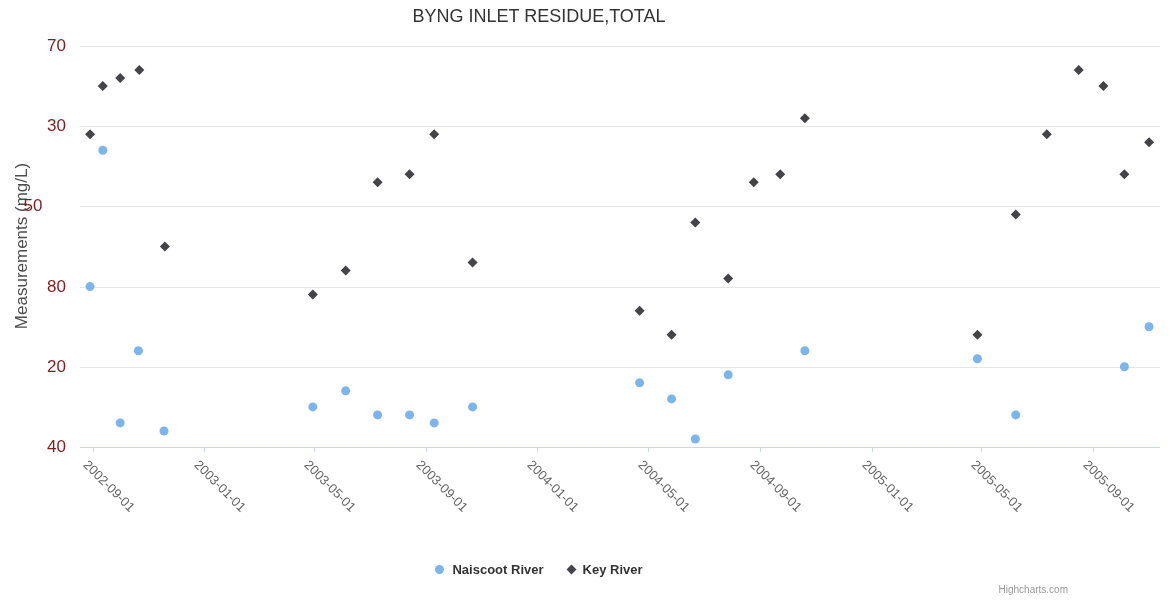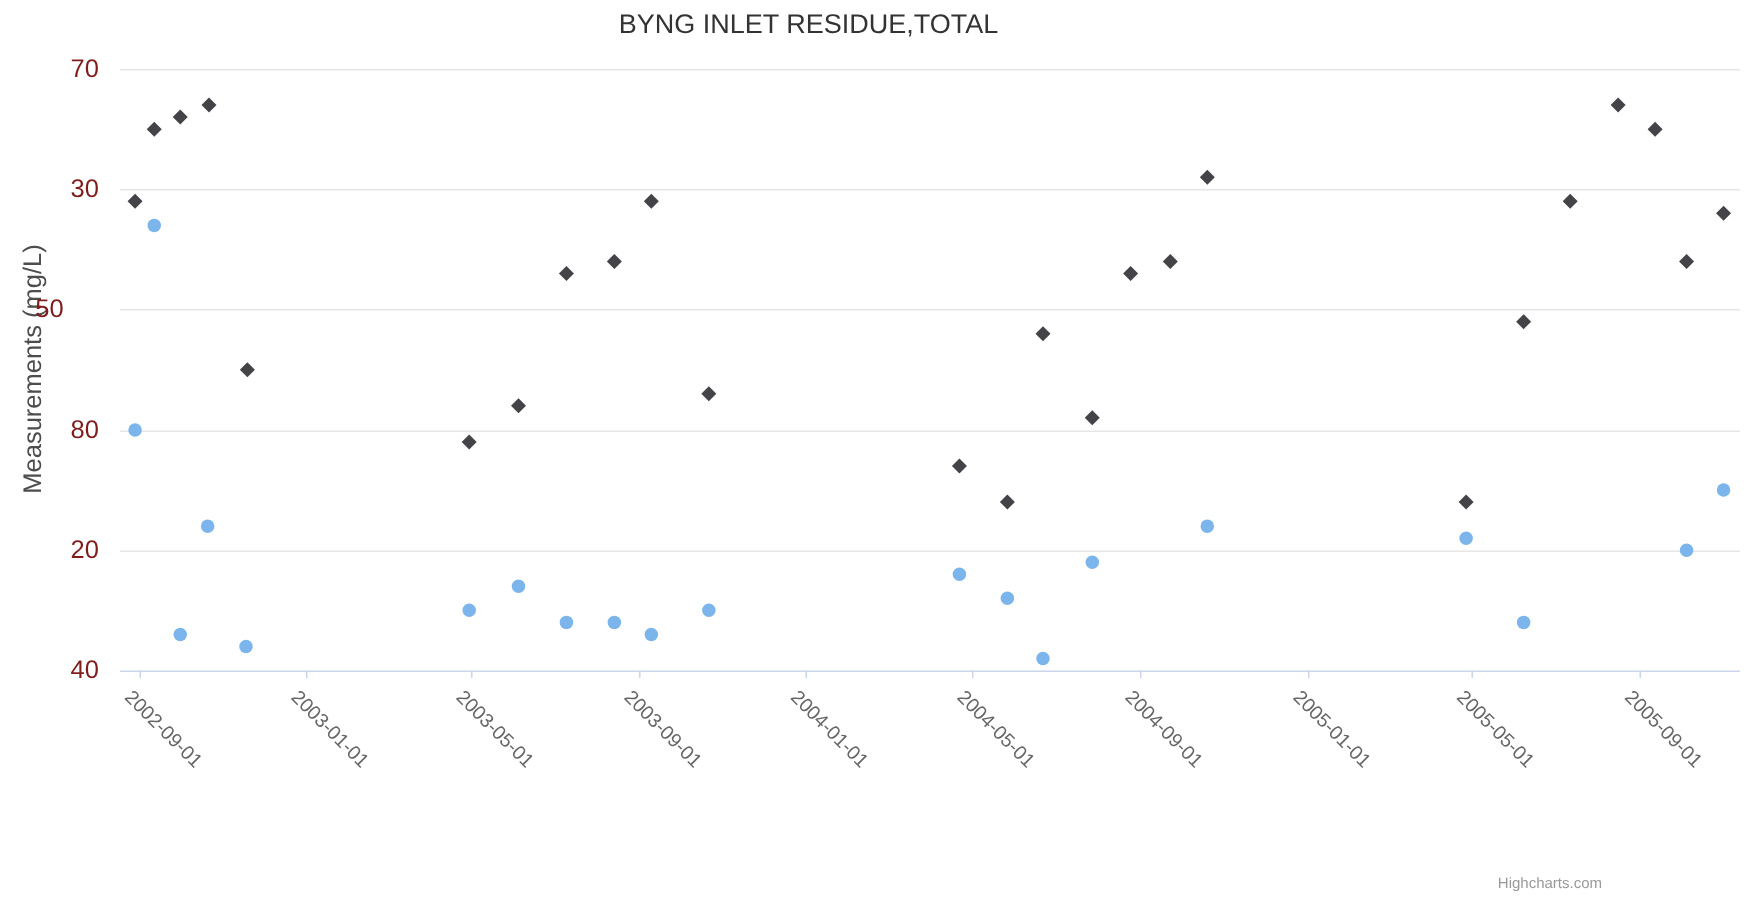--- a/index.html
+++ b/index.html
@@ -121,15 +121,25 @@
       <div class="x-axis-label" style="left: 311.5px; top: 457px;">2003-05-01</div>
       <div class="x-axis-label" style="left: 423.5px; top: 457px;">2003-09-01</div>
       <div class="x-axis-label" style="left: 534.5px; top: 457px;">2004-01-01</div>
       <div class="x-axis-label" style="left: 645.5px; top: 457px;">2004-05-01</div>
       <div class="x-axis-label" style="left: 757.5px; top: 457px;">2004-09-01</div>
       <div class="x-axis-label" style="left: 869.5px; top: 457px;">2005-01-01</div>
       <div class="x-axis-label" style="left: 978.5px; top: 457px;">2005-05-01</div>
       <div class="x-axis-label" style="left: 1090.5px; top: 457px;">2005-09-01</div>
     </div>
 
+  <div class="legend">
+    <div class="legend-item">
+      <span class="legend-marker circle" id="legend-marker-0" style="background: rgb(124, 181, 236);"></span>
+      <span class="legend-label">Naiscoot River</span>
+    </div>
+    <div class="legend-item">
+      <span class="legend-marker diamond" id="legend-marker-1" style="background: rgb(67, 67, 72);"></span>
+      <span class="legend-label">Key River</span>
+    </div>
+  </div>
 
   <div class="credit">Highcharts.com</div>
 </div>
 
 </body></html>

